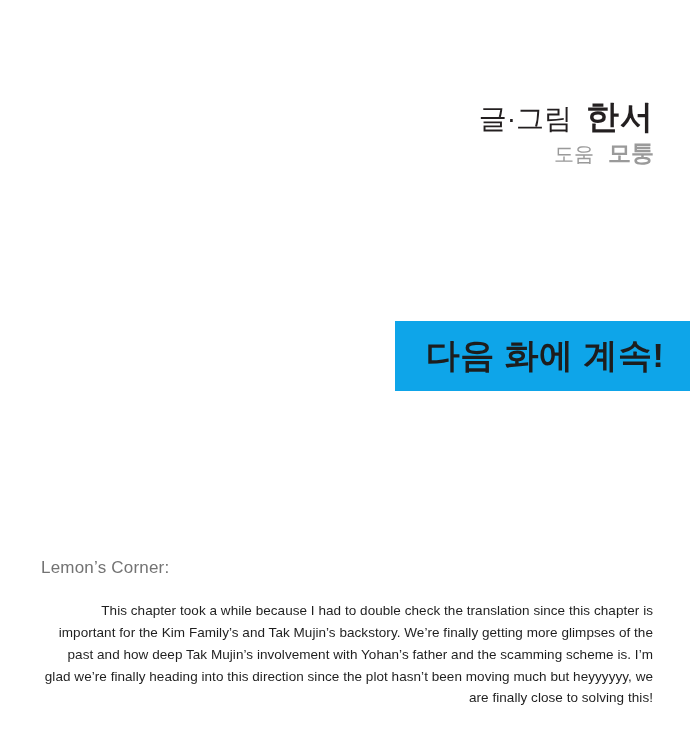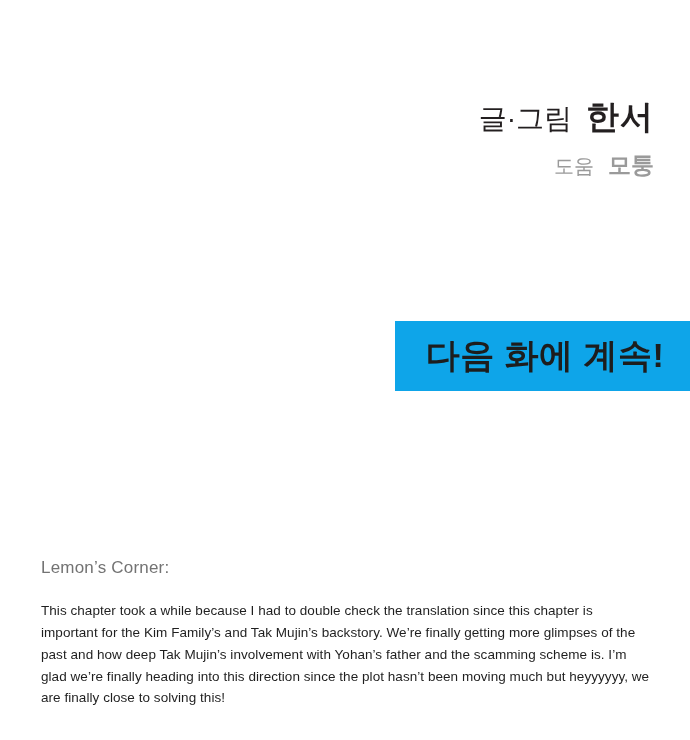--- a/index.html
+++ b/index.html
@@ -40,21 +40,21 @@
     font-weight: 500;
     font-size: 28px;
     letter-spacing: 0px;
     margin-right: 14px;
   }
   .credit-line-sub {
     font-size: 23px;
     font-weight: 700;
     color: #9a9a9a;
     line-height: 1.3;
-    margin-top: 14px;
+    margin-top: 2px;
     white-space: nowrap;
   }
   .credit-line-sub .role {
     font-weight: 500;
     font-size: 20px;
     margin-right: 14px;
   }
 
   
   .banner {
@@ -89,21 +89,21 @@
     font-weight: 400;
     color: #737373;
     margin: 0 0 22px 0;
     letter-spacing: 0.2px;
   }
   .note-body {
     font-size: 13.5px;
     line-height: 1.62;
     color: #1f1f1f;
     margin: 0;
-    text-align: left;
+    text-align: right;
     letter-spacing: 0.05px;
   }
 </style>
 </head>
 <body>
 
 <div class="page">
 
   <div class="credits">
     <div class="credit-line-main">

